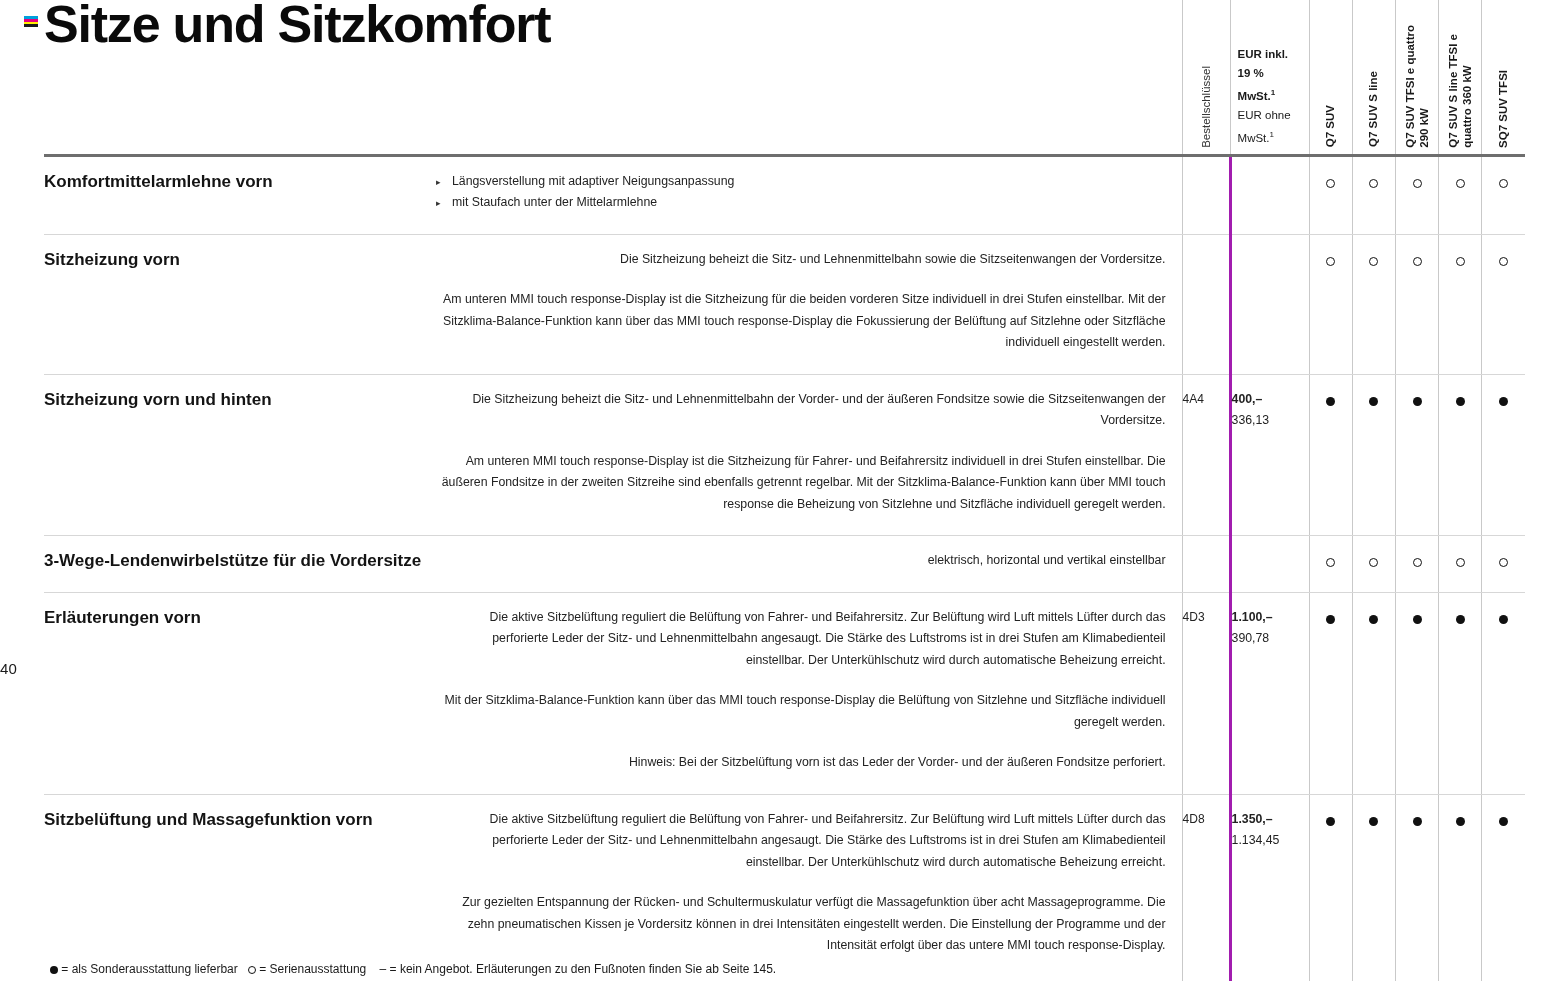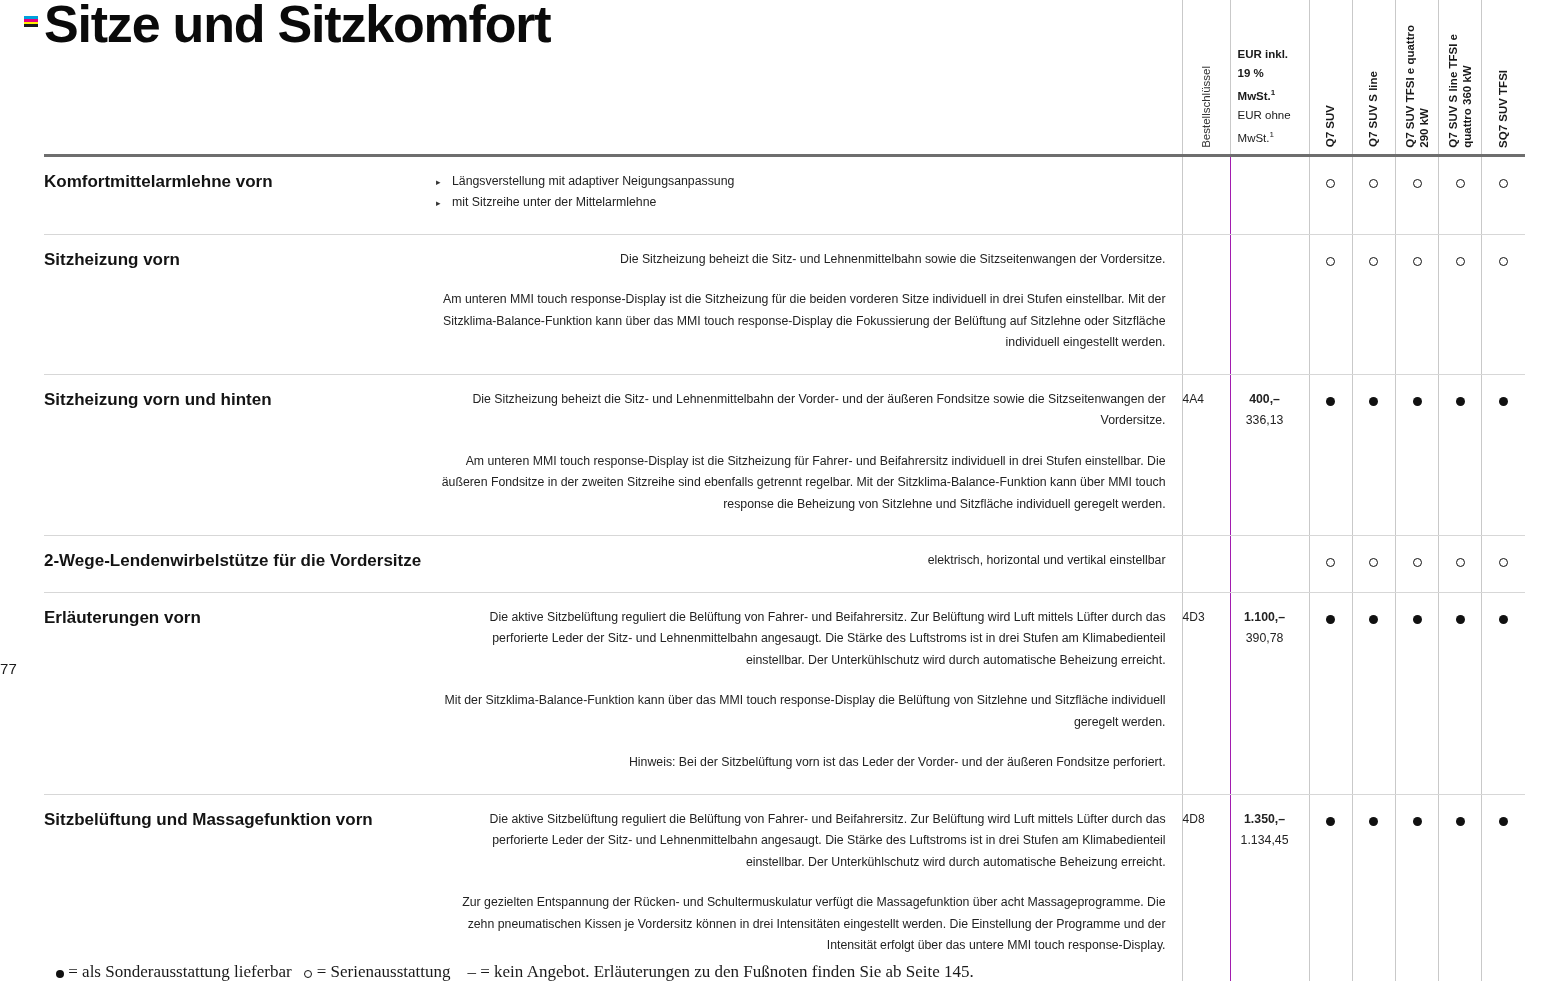--- a/index.html
+++ b/index.html
@@ -143,23 +143,23 @@
   .prog-label { margin: 0 0 2px 0; }
 
   td.code {
     text-align: left;
     padding-left: 0;
     border-left: 1px solid #c9c9c9;
     font-size: 12px;
     color: #232323;
   }
   td.price {
-    text-align: center;
+    text-align: left;
     padding-right: 10px;
-    border-left: 1px solid #a21caf;
+    border-left: 3px solid #a21caf;
     font-size: 12.3px;
     line-height: 21.5px;
   }
   td.price .gross { font-weight: bold; display: block; }
   td.price .net { display: block; }
 
   td.model {
     border-left: 1px solid #c9c9c9;
     text-align: center;
   }
@@ -169,46 +169,45 @@
     border-radius: 50%;
     vertical-align: middle;
     margin-top: 4px;
   }
   .mark.filled { background: #111; }
   .mark.open { border: 1.4px solid #111; background: transparent; }
 
   
   .legend {
     position: absolute;
-    left: 56px; top: 962px;
-    font-size: 17px;
+    left: 50px; top: 962px;
+    font-size: 12px;
     color: #1a1a1a;
     white-space: nowrap;
-    font-family: Liberation Serif, serif;
   }
   .legend .lmark {
     display: inline-block;
     width: 8px; height: 8px;
     border-radius: 50%;
     vertical-align: -1px;
   }
   .legend .lmark.filled { background: #111; }
   .legend .lmark.open { border: 1.3px solid #111; }
 </style>
 </head>
 <body>
 
 <div class="reg-mark">
   <i style="background:#00a0dc"></i>
   <i style="background:#e5007d"></i>
   <i style="background:#ffed00"></i>
   <i style="background:#1a1a1a"></i>
 </div>
 
-<div class="page-number">77</div>
+<div class="page-number">40</div>
 
 <div class="page-title">Sitze und Sitzkomfort</div>
 
 <div class="sheet">
   <table class="spec">
     <colgroup>
       <col class="c-name">
         <col class="c-desc">
       <col class="c-code">
         <col class="c-price">
@@ -263,21 +262,21 @@
             </div>
         </th>
       </tr>
     </thead>
     <tbody>
         <tr>
           <td class="name">Komfortmittelarmlehne vorn</td>
           <td class="desc">
             <ul class="bullets">
               <li>Längsverstellung mit adaptiver Neigungsanpassung</li>
-              <li>mit Sitzreihe unter der Mittelarmlehne</li>
+              <li>mit Staufach unter der Mittelarmlehne</li>
             </ul>
           </td>
           <td class="code"></td>
           <td class="price">
             <span class="gross"></span>
             <span class="net"></span>
           </td>
           <td class="model"><span class="mark open"></span></td>
           <td class="model"><span class="mark open"></span></td>
           <td class="model"><span class="mark open"></span></td>
@@ -312,21 +311,21 @@
             <span class="gross">400,–</span>
             <span class="net">336,13</span>
           </td>
           <td class="model"><span class="mark filled"></span></td>
           <td class="model"><span class="mark filled"></span></td>
           <td class="model"><span class="mark filled"></span></td>
           <td class="model"><span class="mark filled"></span></td>
           <td class="model"><span class="mark filled"></span></td>
         </tr>
         <tr>
-          <td class="name">2-Wege-Lendenwirbelstütze für die Vordersitze</td>
+          <td class="name">3-Wege-Lendenwirbelstütze für die Vordersitze</td>
           <td class="desc">
             <p>elektrisch, horizontal und vertikal einstellbar</p>
           </td>
           <td class="code"></td>
           <td class="price">
             <span class="gross"></span>
             <span class="net"></span>
           </td>
           <td class="model"><span class="mark open"></span></td>
           <td class="model"><span class="mark open"></span></td>

